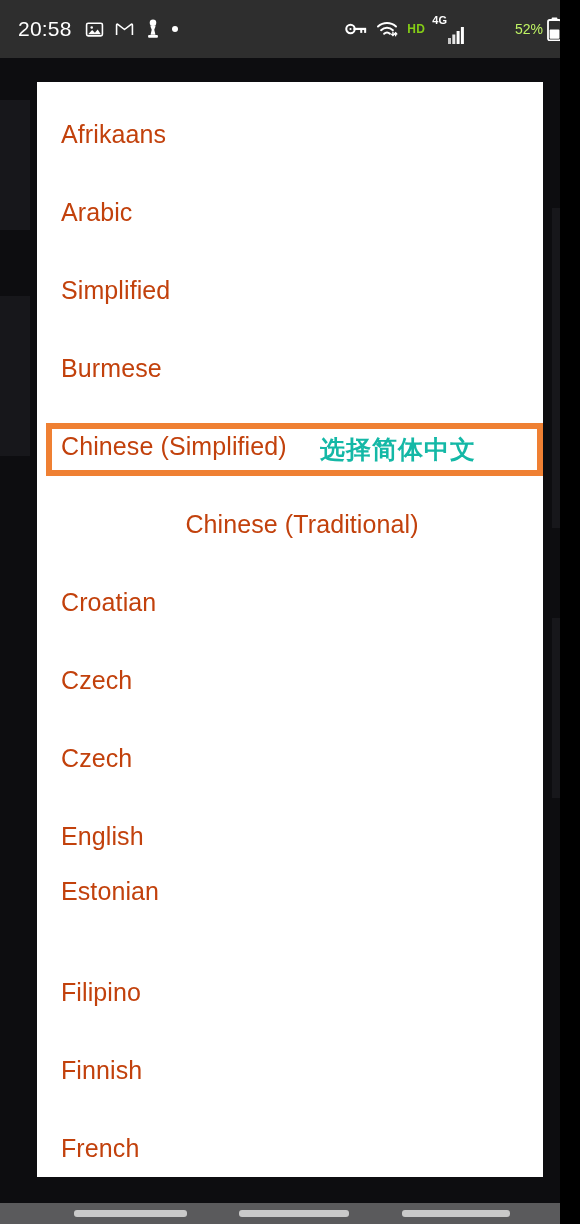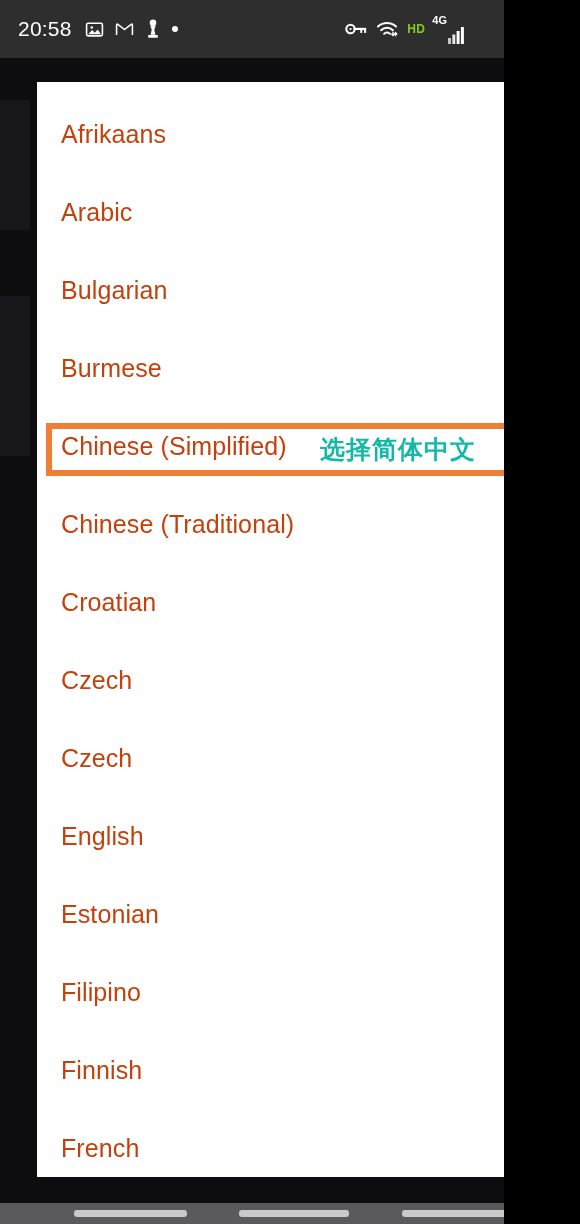--- a/index.html
+++ b/index.html
@@ -5,21 +5,21 @@
   html, body {
     margin: 0;
     padding: 0;
     background: #000;
   }
   body {
     font-family: "Liberation Sans", sans-serif;
   }
   #screen {
     position: relative;
-    width: 504px;
+    width: 560px;
     height: 1224px;
     overflow: hidden;
     background: #0c0c0e;
   }
 
   
   #status-bar {
     position: absolute;
     top: 0; left: 0;
     width: 580px;
@@ -261,44 +261,44 @@
 
   <div id="language-dialog">
     <div id="language-list">
         <div class="lang-item" style="top: 13px;">
           <span class="lang-label">Afrikaans</span>
         </div>
         <div class="lang-item" style="top: 91px;">
           <span class="lang-label">Arabic</span>
         </div>
         <div class="lang-item" style="top: 169px;">
-          <span class="lang-label">Bulgarian</span>
+          <span class="lang-label">Simplified</span>
         </div>
         <div class="lang-item" style="top: 247px;">
           <span class="lang-label">Burmese</span>
         </div>
         <div class="lang-item" style="top: 325px;">
           <span class="lang-label">Chinese (Simplified)</span>
         </div>
-        <div class="lang-item" style="top: 403px;">
+        <div class="lang-item" style="top: 403px; justify-content: center;">
           <span class="lang-label">Chinese (Traditional)</span>
         </div>
         <div class="lang-item" style="top: 481px;">
           <span class="lang-label">Croatian</span>
         </div>
         <div class="lang-item" style="top: 559px;">
           <span class="lang-label">Czech</span>
         </div>
         <div class="lang-item" style="top: 637px;">
           <span class="lang-label">Czech</span>
         </div>
         <div class="lang-item" style="top: 715px;">
           <span class="lang-label">English</span>
         </div>
-        <div class="lang-item" style="top: 793px;">
+        <div class="lang-item" style="top: 770px;">
           <span class="lang-label">Estonian</span>
         </div>
         <div class="lang-item" style="top: 871px;">
           <span class="lang-label">Filipino</span>
         </div>
         <div class="lang-item" style="top: 949px;">
           <span class="lang-label">Finnish</span>
         </div>
         <div class="lang-item" style="top: 1027px;">
           <span class="lang-label">French</span>

